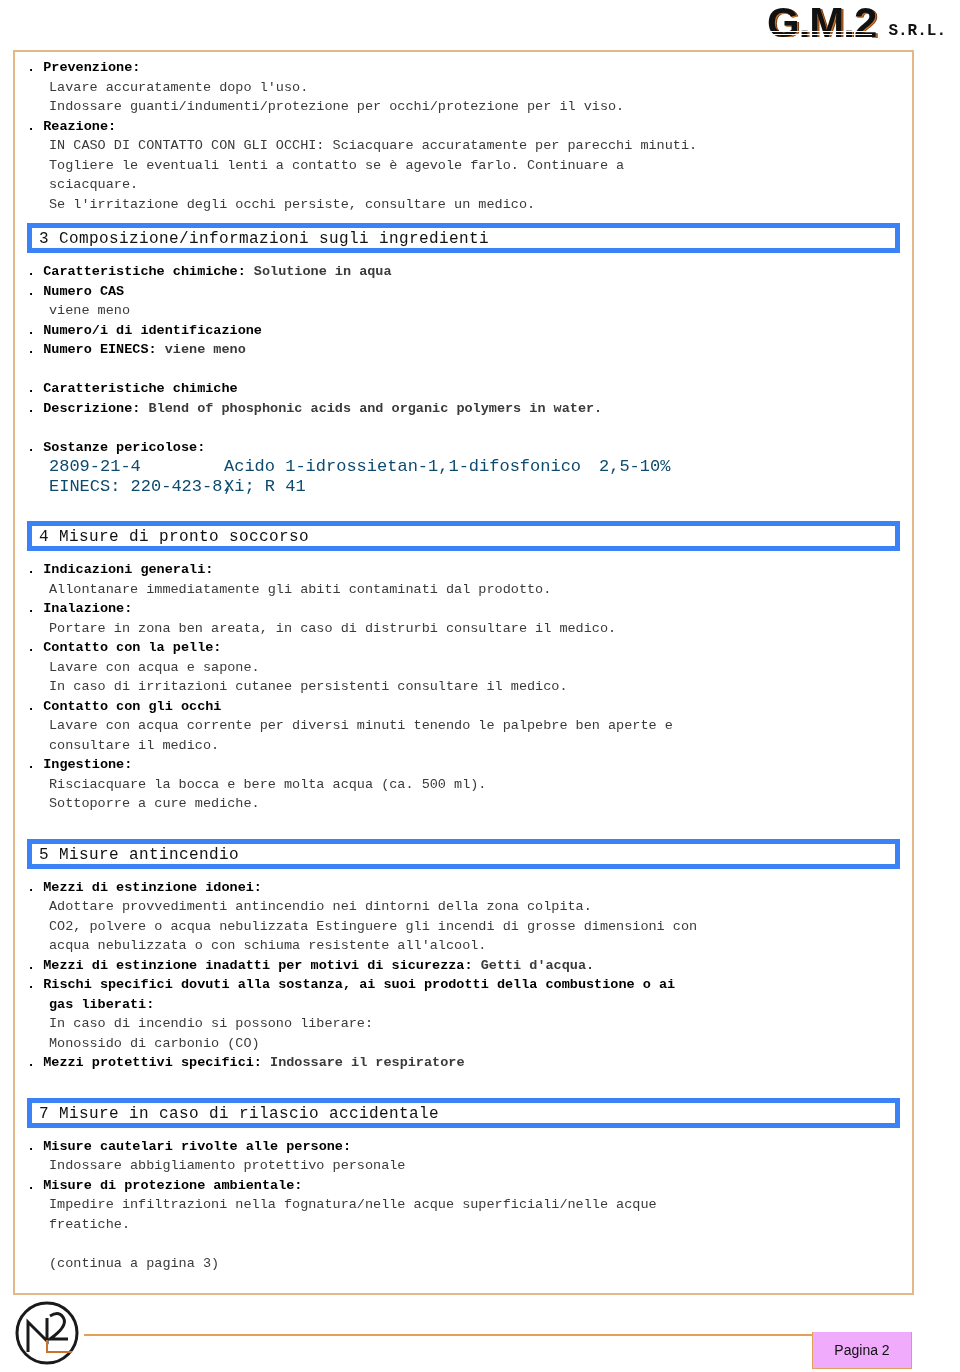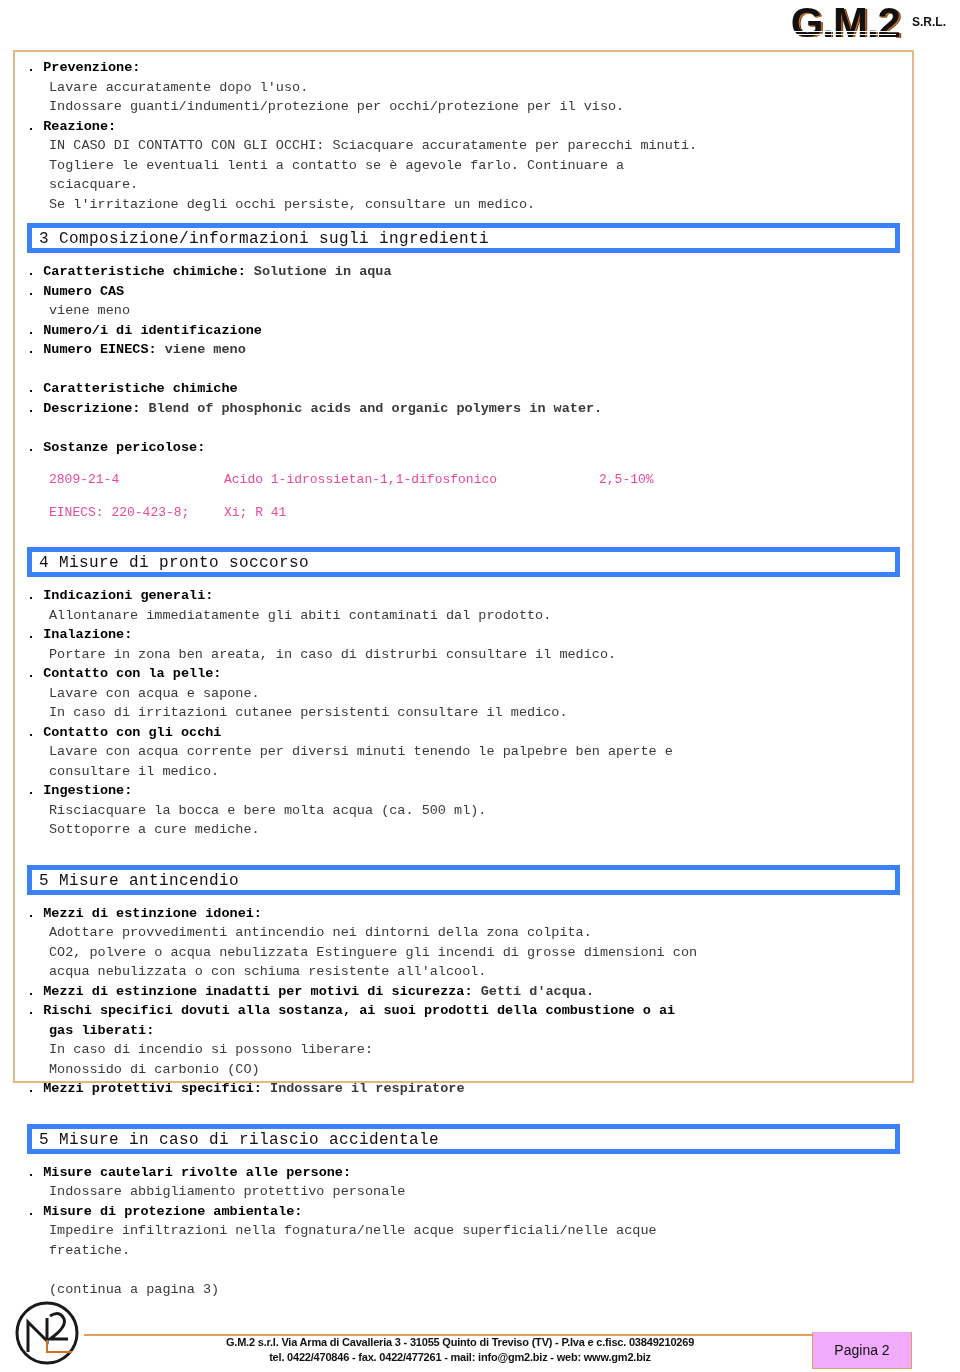--- a/index.html
+++ b/index.html
@@ -48,35 +48,35 @@
     left:2px; right:4px;
     bottom:6px;
     height:7px;
     background: repeating-linear-gradient(
         to bottom,
         #ffffff 0px, #ffffff 1px,
         transparent 1px, transparent 3px);
     pointer-events:none;
   }
   .logo-top .srl {
-    font-family: Liberation Sans, sans-serif;
+    font-family: Liberation Mono, monospace;
     font-weight: bold;
-    font-size: 12px;
+    font-size: 16px;
     line-height: 15px;
     color: #111111;
-    margin-bottom: 14px;
+    margin-bottom: 5px;
   }
 
   
   #page-frame {
     position: absolute;
     left: 13px;
     top: 50px;
     width: 901px;
-    height: 1033px;
+    height: 1245px;
     border: 2px solid #e2b887;
     box-sizing: border-box;
     background: #ffffff;
   }
 
   #content {
     position: absolute;
     left: 0; top: 0;
     width: 100%;
     padding: 6px 12px 0 12px;
@@ -107,21 +107,21 @@
   }
   .sec-box .sec-title {
     font-size: 16px;
     letter-spacing: .4px;
     white-space: pre;
     color: #111111;
   }
   .gap-md { height: 16px; }
 
   
-  .hz { white-space: pre; font-size: 13px; line-height: 19.5px; color:#ec4899; display:flex; padding-left:22px;margin-top:13px;}
+  .hz { white-space: pre; font-size: 17px; line-height: 19.5px; color:#0c4a6e; display:flex; padding-left:22px;}
   .hz .c1 { width: 175px; flex: none; }
   .hz .c2 { width: 375px; flex: none; }
   .hz .c3 { flex: none; }
 
   
   #footer {
     position: absolute;
     left: 0;
     top: 1298px;
     width: 960px;
@@ -204,38 +204,34 @@
     <div class="blk" id="sec4-body"><div class="line"><span class="bullet">. </span><span class="lbl">Indicazioni generali:</span></div><div class="line indent1"><span class="plain">Allontanare immediatamente gli abiti contaminati dal prodotto.</span></div><div class="line"><span class="bullet">. </span><span class="lbl">Inalazione:</span></div><div class="line indent1"><span class="plain">Portare in zona ben areata, in caso di distrurbi consultare il medico.</span></div><div class="line"><span class="bullet">. </span><span class="lbl">Contatto con la pelle:</span></div><div class="line indent1"><span class="plain">Lavare con acqua e sapone.</span></div><div class="line indent1"><span class="plain">In caso di irritazioni cutanee persistenti consultare il medico.</span></div><div class="line"><span class="bullet">. </span><span class="lbl">Contatto con gli occhi</span></div><div class="line indent1"><span class="plain">Lavare con acqua corrente per diversi minuti tenendo le palpebre ben aperte e</span></div><div class="line indent1"><span class="plain">consultare il medico.</span></div><div class="line"><span class="bullet">. </span><span class="lbl">Ingestione:</span></div><div class="line indent1"><span class="plain">Risciacquare la bocca e bere molta acqua (ca. 500 ml).</span></div><div class="line indent1"><span class="plain">Sottoporre a cure mediche.</span></div></div>
 
     <div class="gap-md"></div>
     <div class="sec-box">
       <span class="sec-title">5 Misure antincendio</span>
     </div>
     <div class="blk" id="sec5-body"><div class="line"><span class="bullet">. </span><span class="lbl">Mezzi di estinzione idonei:</span></div><div class="line indent1"><span class="plain">Adottare provvedimenti antincendio nei dintorni della zona colpita.</span></div><div class="line indent1"><span class="plain">CO2, polvere o acqua nebulizzata Estinguere gli incendi di grosse dimensioni con</span></div><div class="line indent1"><span class="plain">acqua nebulizzata o con schiuma resistente all'alcool.</span></div><div class="line"><span class="bullet">. </span><span class="lbl">Mezzi di estinzione inadatti per motivi di sicurezza</span><span class="lbl">: </span><span class="val">Getti d'acqua.</span></div><div class="line"><span class="bullet">. </span><span class="lbl">Rischi specifici dovuti alla sostanza, ai suoi prodotti della combustione o ai</span></div><div class="line indent1"><span class="lbl">gas liberati:</span></div><div class="line indent1"><span class="plain">In caso di incendio si possono liberare:</span></div><div class="line indent1"><span class="plain">Monossido di carbonio (CO)</span></div><div class="line"><span class="bullet">. </span><span class="lbl">Mezzi protettivi specifici</span><span class="lbl">: </span><span class="val">Indossare il respiratore</span></div></div>
 
     <div class="gap-md"></div>
     <div class="sec-box">
-      <span class="sec-title">5 Misure in caso di rilascio accidentale</span>
+      <span class="sec-title">7 Misure in caso di rilascio accidentale</span>
     </div>
     <div class="blk" id="sec6-body"><div class="line"><span class="bullet">. </span><span class="lbl">Misure cautelari rivolte alle persone</span><span class="lbl">:</span></div><div class="line indent1"><span class="plain">Indossare abbigliamento protettivo personale</span></div><div class="line"><span class="bullet">. </span><span class="lbl">Misure di protezione ambientale</span><span class="lbl">:</span></div><div class="line indent1"><span class="plain">Impedire infiltrazioni nella fognatura/nelle acque superficiali/nelle acque</span></div><div class="line indent1"><span class="plain">freatiche.</span></div><div class="line indent1"><span class="plain">&nbsp;</span></div><div class="line indent1"><span class="plain">(continua a pagina 3)</span></div></div>
 
   </div>
 </div>
 
 <div id="footer">
   <div class="f-logo">
     <svg viewBox="0 0 66 66" width="66" height="66" aria-hidden="true">
       <circle cx="33" cy="33" r="30" fill="none" stroke="#1a1a1a" stroke-width="3"></circle>
       <path d="M33 33 L33 60 L60 60 A27 27 0 0 1 33 33 Z" fill="#1a1a1a" opacity="0"></path>
       <path d="M14 52 L14 22 L33 41 L33 18" fill="none" stroke="#1a1a1a" stroke-width="3"></path>
       <path d="M36 16 q10 -6 14 3 q3 8 -14 20 h18" fill="none" stroke="#1a1a1a" stroke-width="3"></path>
       <path d="M33 40 L33 52 L58 52" fill="none" stroke="#c8742a" stroke-width="2"></path>
     </svg>
   </div>
   <div class="f-rule"></div>
-  <div class="f-text">
-    <div>G.M.2 s.r.l.  Via Arma di Cavalleria 3 - 31055 Quinto di Treviso (TV) - P.Iva e c.fisc. 03849210269</div>
-    <div>tel. 0422/470846 - fax. 0422/477261 - mail: info@gm2.biz - web: www.gm2.biz</div>
-  </div>
   <div class="f-page">
     <span>Pagina 2</span>
   </div>
 </div>
 
 </body></html>

